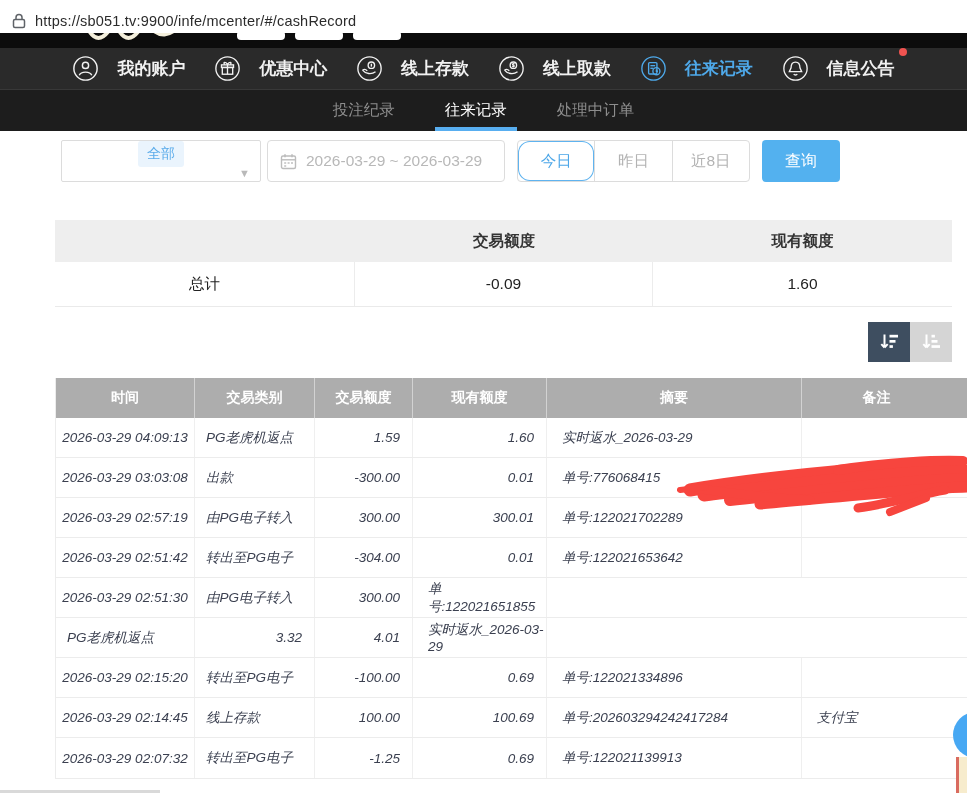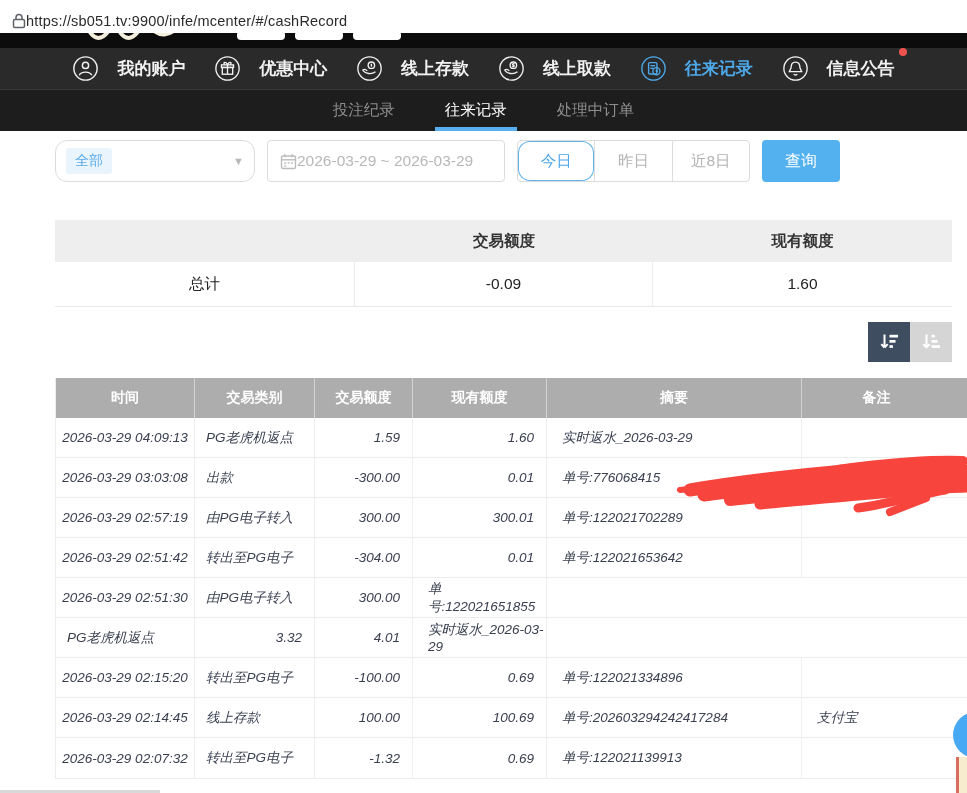--- a/index.html
+++ b/index.html
@@ -4,45 +4,45 @@
 <style>
   * { margin:0; padding:0; box-sizing:border-box; }
   html,body { width:967px; height:793px; }
   body {
     position:relative; overflow:hidden; background:#fff;
     font-family:"Liberation Sans","DejaVu Sans",sans-serif;
     -webkit-font-smoothing:antialiased;
   }
   
   .urlbar { position:absolute; left:0; top:0; width:967px; height:42px;
-    background:#fff; border-bottom:1px solid #d8d8d8; display:flex; align-items:center; padding-left:12px; }
+    background:#fff; border-bottom:1px solid #d8d8d8; display:flex; align-items:center; padding-left:12px; gap:9px; }
   .url-text { font-size:14.5px; color:#2b2b2b; letter-spacing:.2px; }
   
   .logo-strip { position:absolute; left:0; top:33px; width:967px; height:15px; background:#0c0c0c; overflow:hidden; }
   .logo-strip svg { position:absolute; left:0; top:0; }
   
   .topnav { position:absolute; left:0; top:48px; width:967px; height:42px; background:#2a2a2a;
     display:flex; align-items:center; justify-content:space-around; padding:0 58px; border-bottom:1px solid #383838; }
   .nav-item { display:flex; align-items:center; gap:18px; color:#f2f2f2; font-size:17px; font-weight:700; cursor:pointer; position:relative; }
   .nav-item .nico { display:flex; }
   .nav-item.active { color:#4ea9ea; }
   .dot { position:absolute; right:-12px; top:-7px; width:8px; height:8px; border-radius:50%; background:#ef5350; }
   
   .subnav { position:absolute; left:0; top:90px; width:967px; height:41px; background:#1d1d1d;
     display:flex; align-items:stretch; justify-content:center; gap:46px; }
   .subtab { display:flex; align-items:center; color:#8d8d8d; font-size:15.5px; cursor:pointer; position:relative; padding:0 2px; }
   .subtab.active { color:#ffffff; }
   .subtab.active::after { content:""; position:absolute; left:-8px; right:-8px; bottom:0; height:4px; background:#58aef0; }
   
-  .select-box { position:absolute; left:55px; top:140px; width:200px; height:42px; border:1px solid #dcdcdc; border-radius:12px;
-    background:#fff; display:flex; align-items:center; padding:0 10px; cursor:pointer; }
+  .select-box { position:absolute; left:61px; top:140px; width:200px; height:42px; border:1px solid #dcdcdc; border-radius:2px;
+    background:#fff; display:flex; align-items:center; padding:0 10px; cursor:pointer;flex-direction:column; }
   .tag { background:#eaf4fd; color:#5aabea; font-size:14px; padding:4px 9px; border-radius:3px; }
   .select-box .chev { margin-left:auto; color:#b9b9b9; font-size:11px; }
   .date-box { position:absolute; left:267px; top:140px; width:238px; height:42px; border:1px solid #dcdcdc; border-radius:4px;
-    background:#fff; display:flex; align-items:center; padding:0 12px; cursor:pointer; }
+    background:#fff; display:flex; align-items:center; gap:9px; padding:0 12px; cursor:pointer; }
   .date-text { color:#b8b8b8; font-size:15.5px; }
   .btn-group { position:absolute; left:517px; top:140px; width:233px; height:42px; border:1px solid #dcdcdc; border-radius:4px;
     display:flex; background:#fff; }
   .qbtn { flex:1; display:flex; align-items:center; justify-content:center; font-size:15.5px; color:#b3b3b3;
     border-left:1px solid #dcdcdc; cursor:pointer; }
   .qbtn:first-child { border-left:none; }
   .qbtn.active { color:#4da7e8; box-shadow:inset 0 0 0 1px #5fb3ef; border-radius:12px; border-left-color:transparent; }
   .query-btn { position:absolute; left:762px; top:140px; width:78px; height:42px; background:#53b1ef; color:#fff;
     border:none; border-radius:4px; font-size:16px; cursor:pointer; font-family:inherit; }
   
@@ -339,21 +339,21 @@
     <div class="cell c1">线上存款</div>
     <div class="cell c2">100.00</div>
     <div class="cell c3">100.69</div>
     <div class="cell c4">单号:202603294242417284</div>
     <div class="cell c5">支付宝</div>
   </div>
 
   <div class="trow">
     <div class="cell c0">2026-03-29 02:07:32</div>
     <div class="cell c1">转出至PG电子</div>
-    <div class="cell c2">-1.32</div>
+    <div class="cell c2">-1.25</div>
     <div class="cell c3">0.69</div>
     <div class="cell c4">单号:122021139913</div>
     <div class="cell c5"></div>
   </div>
 </div>
 </div>
 
 <svg class="scribble" width="309" height="72" viewBox="0 0 309 72">
   <g fill="none" stroke="#f7453e" stroke-linecap="round">
     <path d="M32,44 C85,35 205,20 295,19" stroke-width="13"></path>

